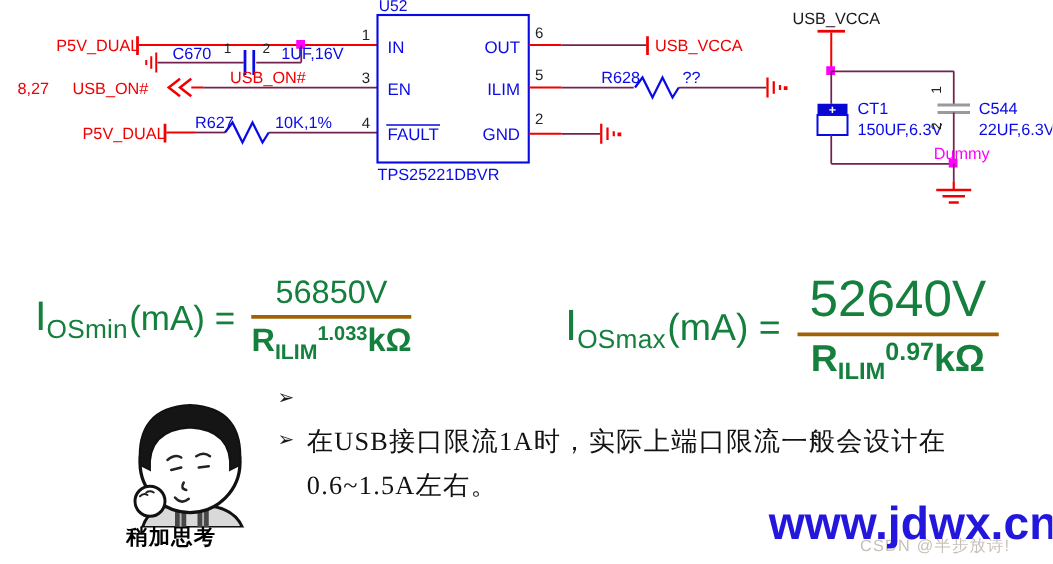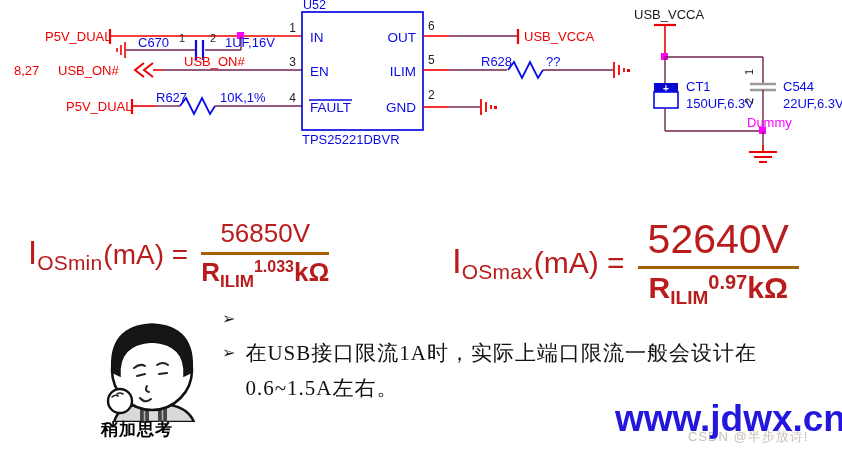--- a/index.html
+++ b/index.html
@@ -1,21 +1,21 @@
 <!DOCTYPE html>
 <html><head>
 <meta charset="utf-8">
 <style>
   html,body{margin:0;padding:0;background:#ffffff;}
   #canvas{position:relative;width:842px;height:451px;background:#ffffff;overflow:hidden;
           font-family:"Liberation Sans",sans-serif;}
   svg text{font-family:"Liberation Sans",sans-serif;}
 
   
-  .formula{position:absolute;display:flex;align-items:center;color:#b91c1c;justify-content:center;}
+  .formula{position:absolute;display:flex;align-items:center;color:#15803d;justify-content:center;}
   .f-I{font-size:33px;}
   .f-sub{font-size:21px;position:relative;top:6px;letter-spacing:.2px;}
   .f-ma{font-size:28px;margin-left:1px;}
   .f-frac{margin-left:13px;text-align:center;}
   .f-num{font-size:26px;font-weight:400;border-bottom:3px solid #a16207;padding:0 10px 3px;}
   .f-den{font-size:26px;font-weight:700;padding-top:2px;}
   .f-den .dsub{font-size:17px;font-weight:700;position:relative;top:6px;}
   .f-den .dexp{font-size:16px;font-weight:700;position:relative;top:-9px;}
   .formula-lg .f-I{font-size:35px;}
   .formula-lg .f-ma{font-size:30px;}

